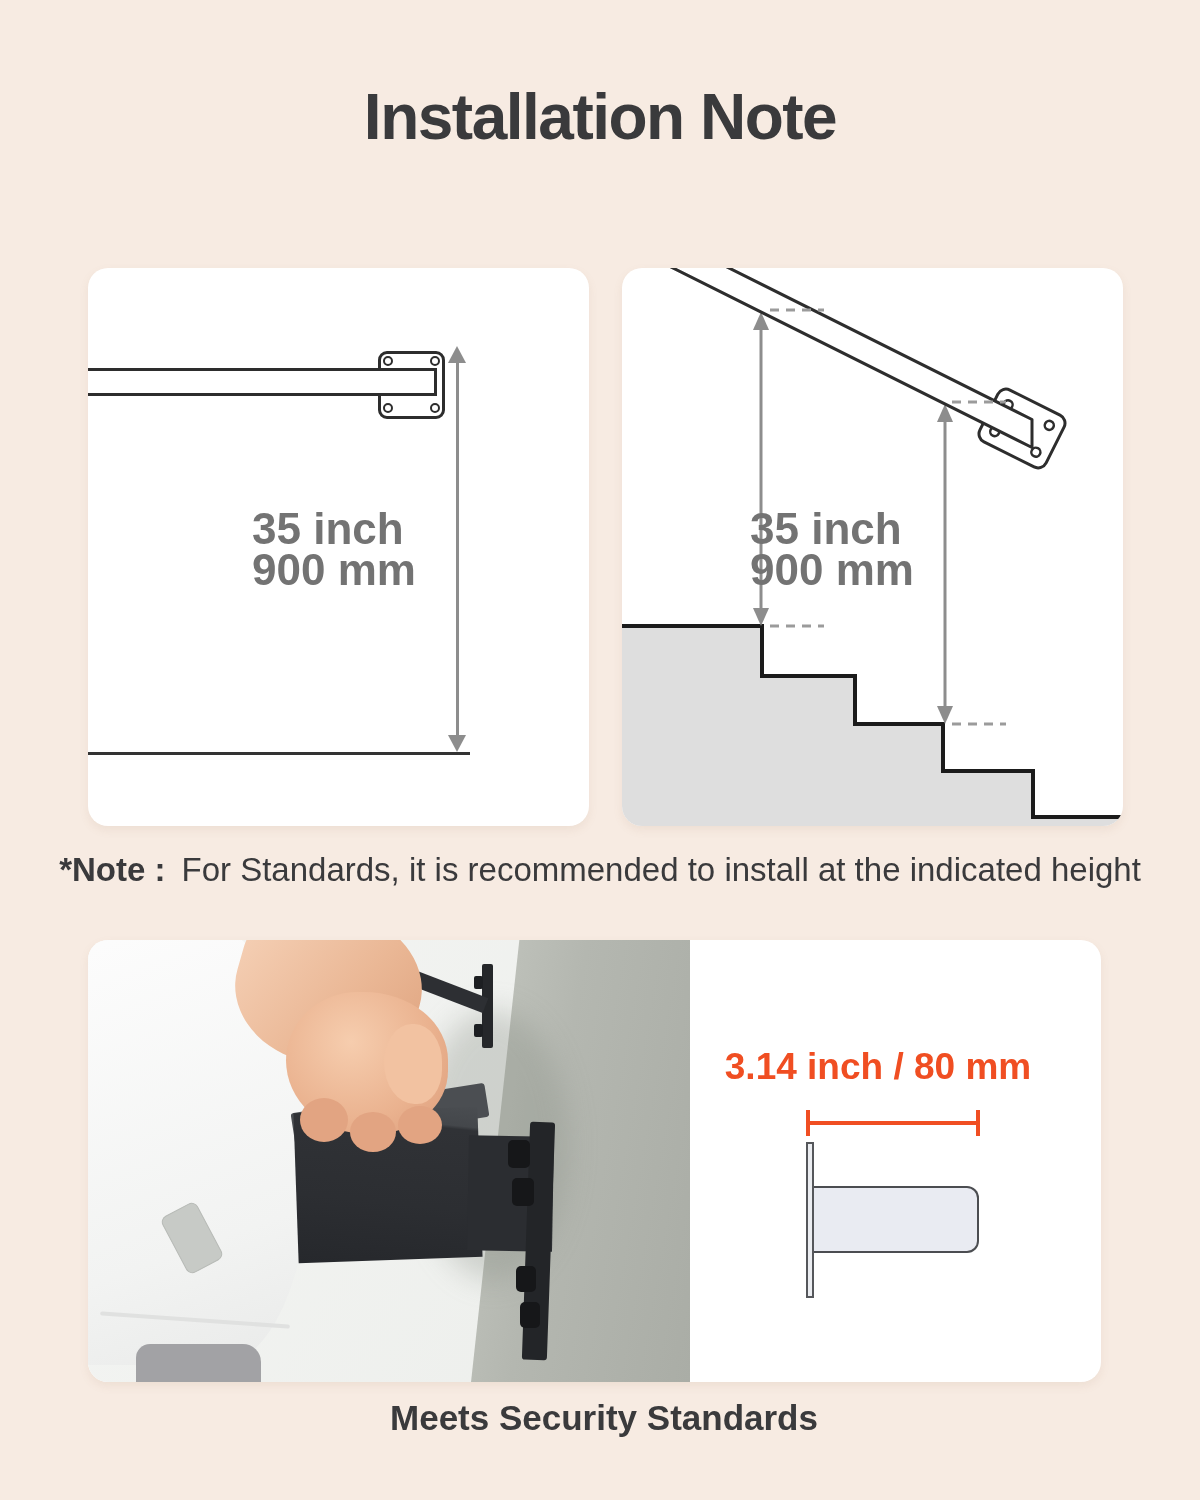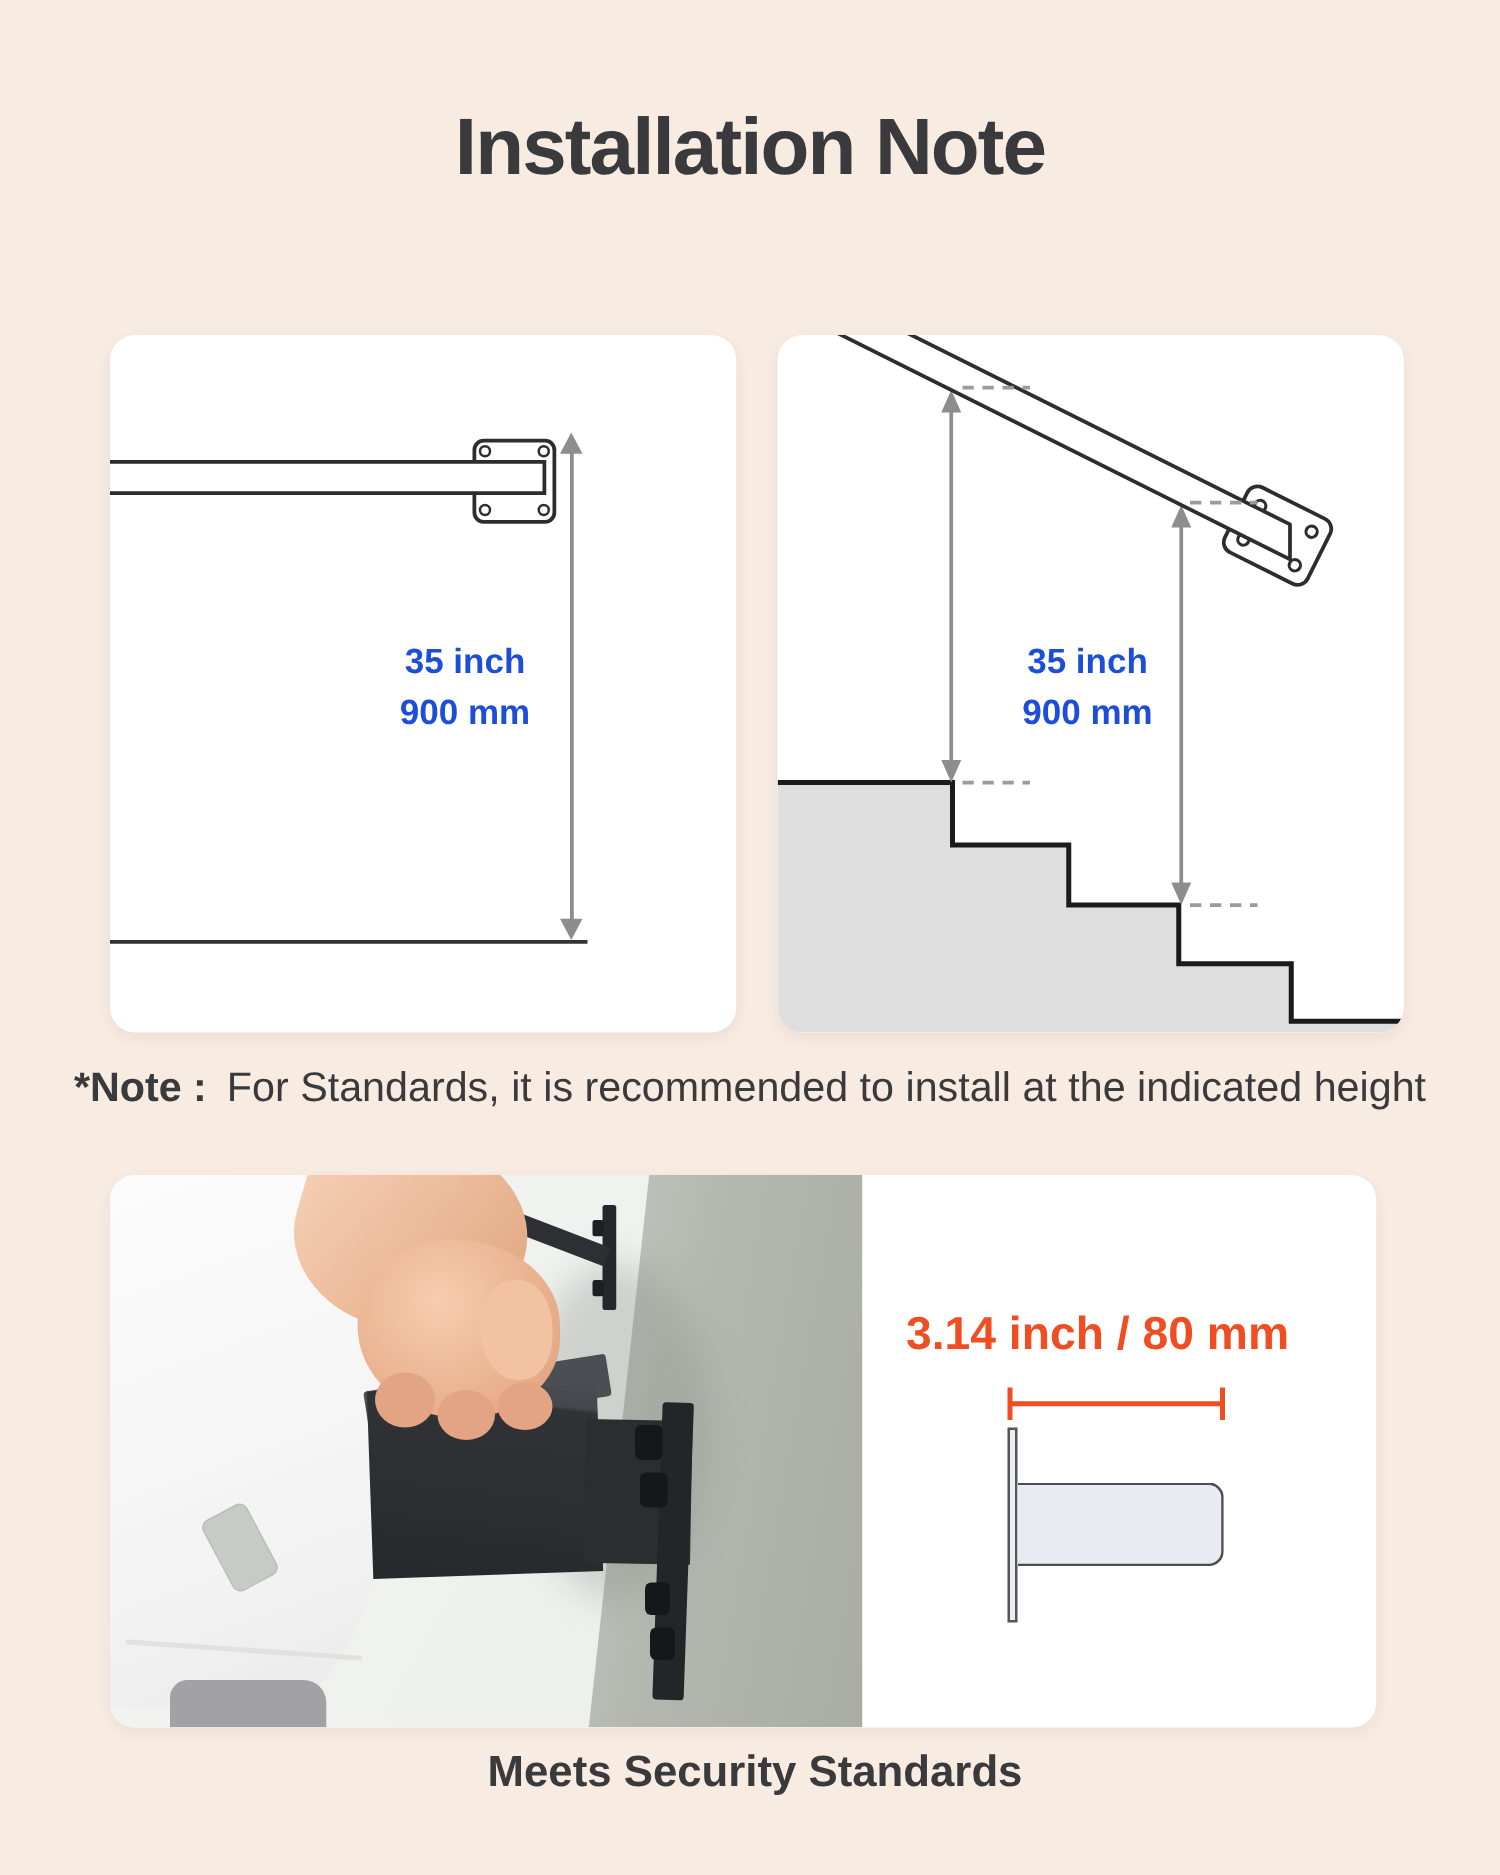--- a/index.html
+++ b/index.html
@@ -27,21 +27,21 @@
   .plate{left:290px;top:83px;width:61px;height:62px;background:#fff;
     border:3px solid #2d2d2d;border-radius:9px;z-index:2;}
   .hole{position:absolute;width:6px;height:6px;border:2.5px solid #2d2d2d;border-radius:50%;background:#fff;}
   .hole.tl{left:2px;top:2px;} .hole.tr{left:49px;top:2px;}
   .hole.bl{left:2px;top:49px;} .hole.br{left:49px;top:49px;}
   .varrow-line{width:3px;background:#8d8d8d;z-index:4;}
   .tri{width:0;height:0;z-index:4;}
   .tri-up{border-left:9px solid transparent;border-right:9px solid transparent;border-bottom:17px solid #8d8d8d;}
   .tri-down{border-left:9px solid transparent;border-right:9px solid transparent;border-top:17px solid #8d8d8d;}
   .floor-line{left:0;top:484px;width:382px;height:3px;background:#333;}
-  .dim-label{font-size:28px;line-height:41px;font-weight:700;color:#1d4ed8;text-align:center;z-index:6;}
+  .dim-label{font-size:44px;line-height:41px;font-weight:700;color:#737373;text-align:left;z-index:6;}
 
   
   .photo{left:0;top:0;width:602px;height:442px;overflow:hidden;
     background:linear-gradient(120deg,#f4f5f3,#eceeeb);}
   .wall{left:280px;top:0;width:322px;height:442px;
     clip-path:polygon(47% 0,100% 0,100% 100%,32% 100%);
     background:linear-gradient(100deg,#cfd2cb 0%,#b4b7b0 55%,#aaada6 100%);z-index:1;}
   .wall-shadow{left:330px;top:70px;width:150px;height:270px;border-radius:50%;
     background:rgba(130,135,126,.30);filter:blur(14px);z-index:1;}
   .shirt{left:-28px;top:-15px;width:250px;height:440px;

